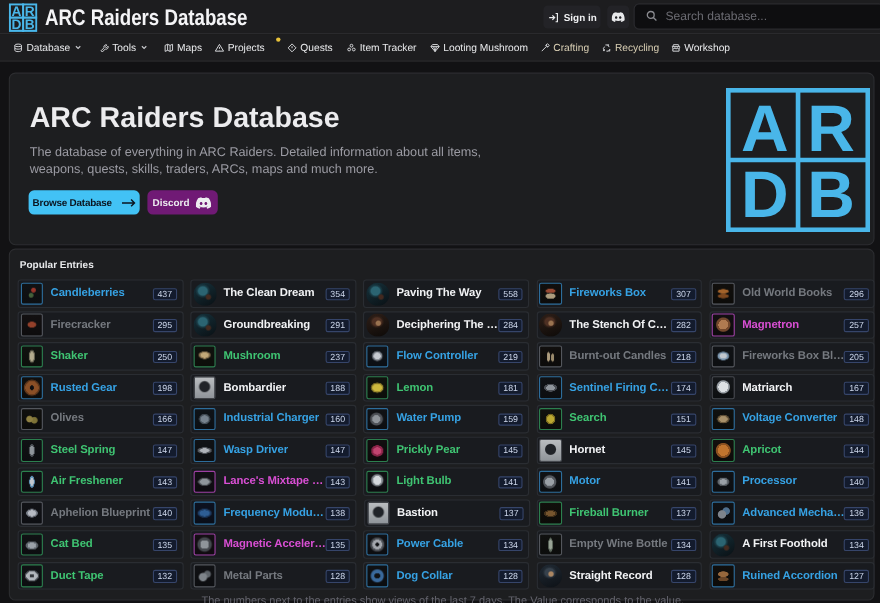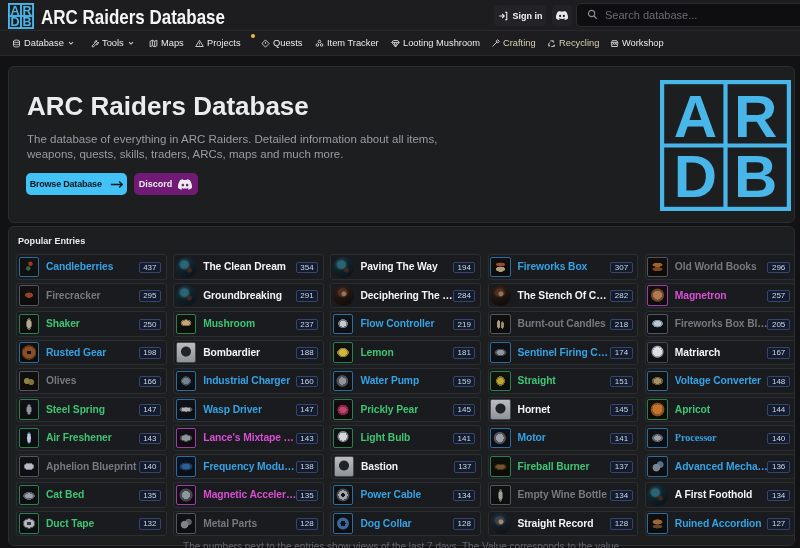--- a/index.html
+++ b/index.html
@@ -251,21 +251,21 @@
 <div class="ecount">135</div>
 </div>
 <div class="entry" style="left:173.2px;top:510.9px;">
 <div class="eicon" style="border-color:#53565c;background:radial-gradient(circle at 42% 56%, #7e848a 0 3.4px, transparent 4.2px), radial-gradient(circle at 64% 42%, #5e646a 0 2.8px, transparent 3.6px), linear-gradient(#101114,#0c0d10);"></div>
 <div class="ename" style="color:#75797f;">Metal Parts</div>
 <div class="ecount">128</div>
 </div>
 <div class="entry" style="left:330.4px;top:254.4px;">
 <div class="eicon" style="border:none;border-radius:50%;width:21px;height:21px;background:radial-gradient(circle at 64% 62%, #43291f 0 1.6px, transparent 3.2px), radial-gradient(ellipse 9.5px 9px at 40% 36%, #2b6472 0 40%, rgba(30,74,86,0.55) 55%, transparent 72%), linear-gradient(150deg,#16323c,#0a1014);"></div>
 <div class="ename" style="color:#f2f3f5;">Paving The Way</div>
-<div class="ecount">194</div>
+<div class="ecount">558</div>
 </div>
 <div class="entry" style="left:330.4px;top:282.9px;">
 <div class="eicon" style="border:none;border-radius:50%;width:21px;height:21px;background:radial-gradient(circle at 52% 42%, #9a7350 0 1.8px, transparent 3px), radial-gradient(ellipse 9px 8px at 46% 36%, #4e3023 0 45%, rgba(62,38,27,0.5) 60%, transparent 74%), linear-gradient(160deg,#2e1f18,#0d0a08);"></div>
 <div class="ename" style="color:#f2f3f5;">Deciphering The …</div>
 <div class="ecount">284</div>
 </div>
 <div class="entry" style="left:330.4px;top:311.4px;">
 <div class="eicon" style="border-color:#2d6d9b;background:radial-gradient(ellipse 6.5px 6px at 50% 48%, #c6cad0 0 50%, #70767e 52% 72%, transparent 78%), linear-gradient(#0f1318,#0b0f14);"></div>
 <div class="ename" style="color:#36a2e4;">Flow Controller</div>
 <div class="ecount">219</div>
@@ -320,21 +320,21 @@
 <div class="ename" style="color:#75797f;">Burnt-out Candles</div>
 <div class="ecount">218</div>
 </div>
 <div class="entry" style="left:487.6px;top:339.9px;">
 <div class="eicon" style="border-color:#2d6d9b;background:radial-gradient(ellipse 7.5px 4.5px at 50% 50%, #8f959b 0 52%, #4a4e54 54% 76%, transparent 82%), linear-gradient(#101215,#0c0e11);"></div>
 <div class="ename" style="color:#36a2e4;">Sentinel Firing C…</div>
 <div class="ecount">174</div>
 </div>
 <div class="entry" style="left:487.6px;top:368.4px;">
 <div class="eicon" style="border-color:#2c7f4e;background:radial-gradient(ellipse 5.5px 6px at 50% 50%, #baa832 0 55%, #7e7020 57% 78%, transparent 83%), linear-gradient(#10120e,#0b0d0a);"></div>
-<div class="ename" style="color:#3fc472;">Straight</div>
+<div class="ename" style="color:#3fc472;">Search</div>
 <div class="ecount">151</div>
 </div>
 <div class="entry" style="left:487.6px;top:396.9px;">
 <div class="eicon" style="border-color:#45484e;background:radial-gradient(circle at 50% 45%, #202328 0 4.5px, transparent 5.5px), linear-gradient(#babdc0,#8f9499);"></div>
 <div class="ename" style="color:#f2f3f5;">Hornet</div>
 <div class="ecount">145</div>
 </div>
 <div class="entry" style="left:487.6px;top:425.4px;">
 <div class="eicon" style="border-color:#2d6d9b;background:radial-gradient(circle at 46% 50%, #9aa0a6 0 4px, #53575d 4px 5.6px, transparent 6.4px), linear-gradient(#101215,#0c0e11);"></div>
 <div class="ename" style="color:#36a2e4;">Motor</div>
@@ -380,21 +380,21 @@
 <div class="ename" style="color:#36a2e4;">Voltage Converter</div>
 <div class="ecount">148</div>
 </div>
 <div class="entry" style="left:644.8px;top:396.9px;">
 <div class="eicon" style="border-color:#2c7f4e;background:radial-gradient(circle at 50% 50%, #c0742e 0 5px, #8a5020 5px 6.4px, transparent 7.2px), linear-gradient(#120f0d,#0d0b09);"></div>
 <div class="ename" style="color:#3fc472;">Apricot</div>
 <div class="ecount">144</div>
 </div>
 <div class="entry" style="left:644.8px;top:425.4px;">
 <div class="eicon" style="border-color:#2d6d9b;background:radial-gradient(ellipse 7px 5px at 50% 50%, #9aa0a6 0 50%, #5e646a 52% 74%, transparent 80%), linear-gradient(#101215,#0c0e11);"></div>
-<div class="ename" style="color:#36a2e4;font-family:Liberation Serif, serif;">Processor</div>
+<div class="ename" style="color:#36a2e4;">Processor</div>
 <div class="ecount">140</div>
 </div>
 <div class="entry" style="left:644.8px;top:453.9px;">
 <div class="eicon" style="border-color:#2d6d9b;background:radial-gradient(circle at 44% 56%, #7e848c 0 3.4px, transparent 4.2px), radial-gradient(circle at 64% 40%, #50708e 0 3px, transparent 3.8px), linear-gradient(#101215,#0c0e11);"></div>
 <div class="ename" style="color:#36a2e4;">Advanced Mecha…</div>
 <div class="ecount">136</div>
 </div>
 <div class="entry" style="left:644.8px;top:482.4px;">
 <div class="eicon" style="border:none;border-radius:50%;width:21px;height:21px;background:radial-gradient(circle at 64% 62%, #43291f 0 1.6px, transparent 3.2px), radial-gradient(ellipse 9.5px 9px at 40% 36%, #2b6472 0 40%, rgba(30,74,86,0.55) 55%, transparent 72%), linear-gradient(150deg,#16323c,#0a1014);"></div>
 <div class="ename" style="color:#f2f3f5;">A First Foothold</div>

